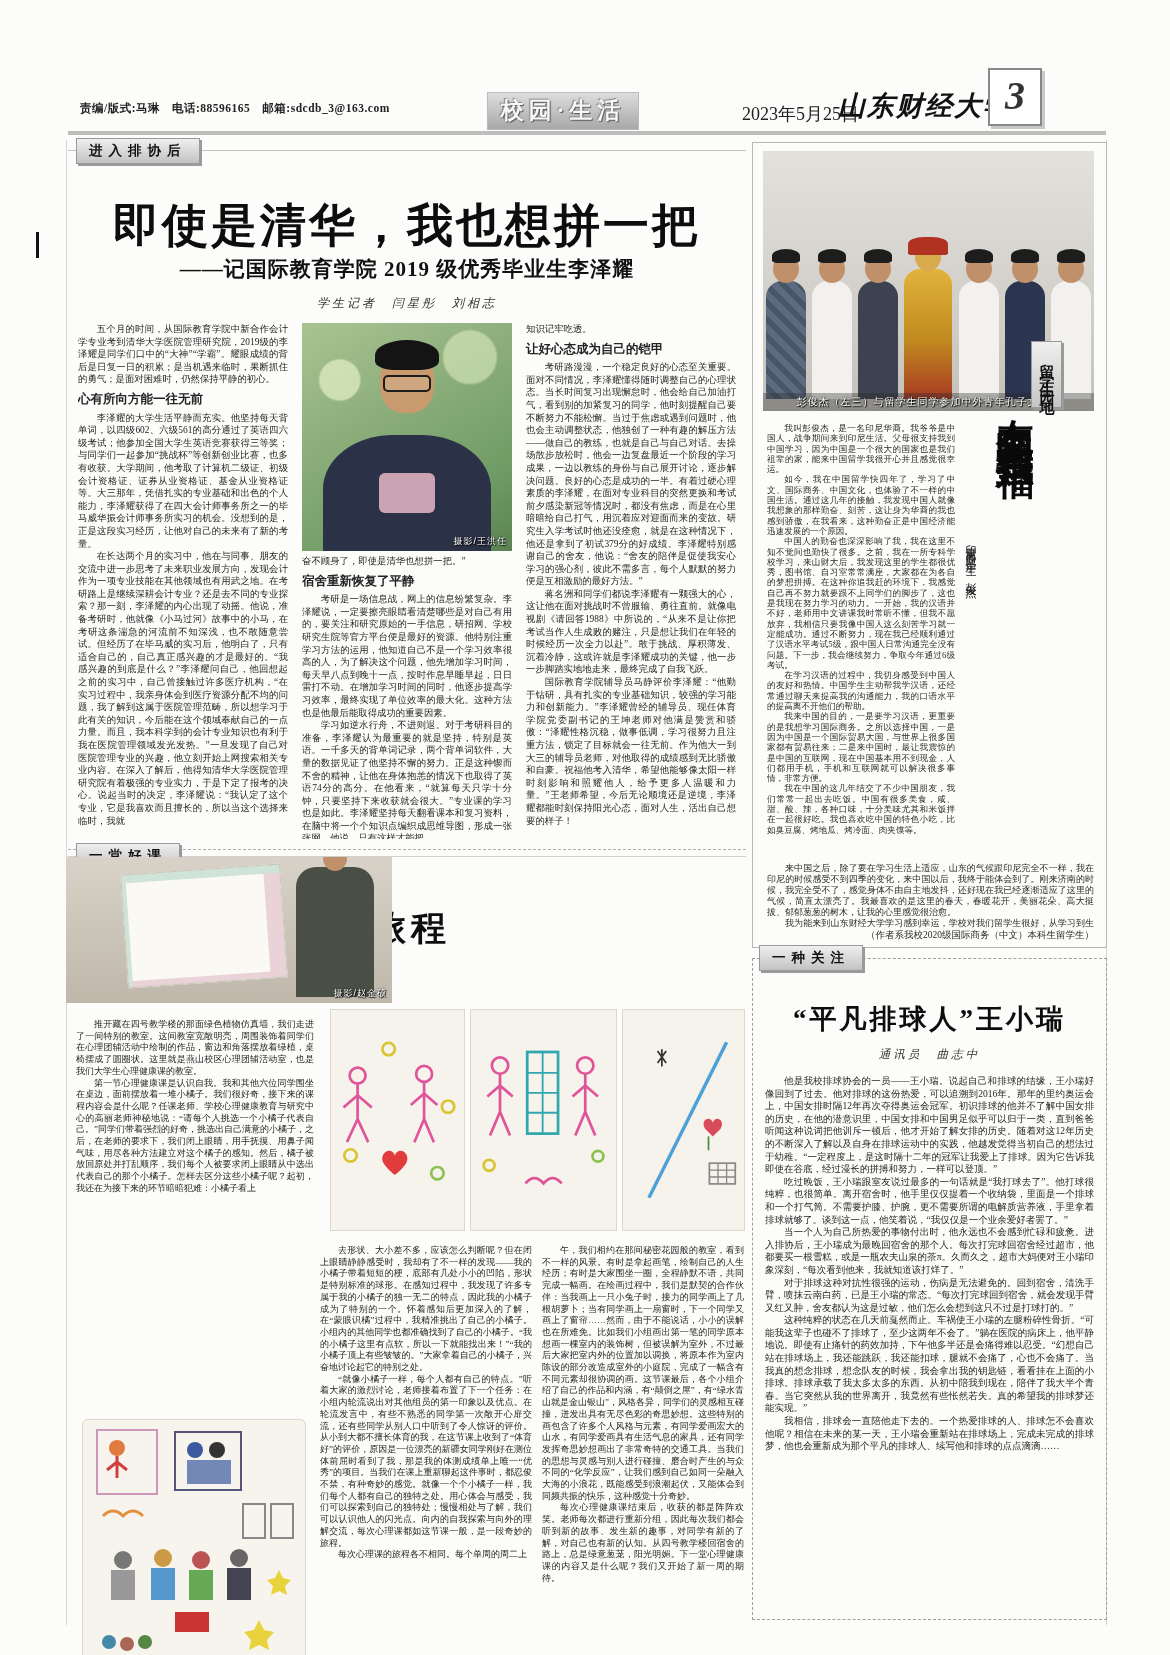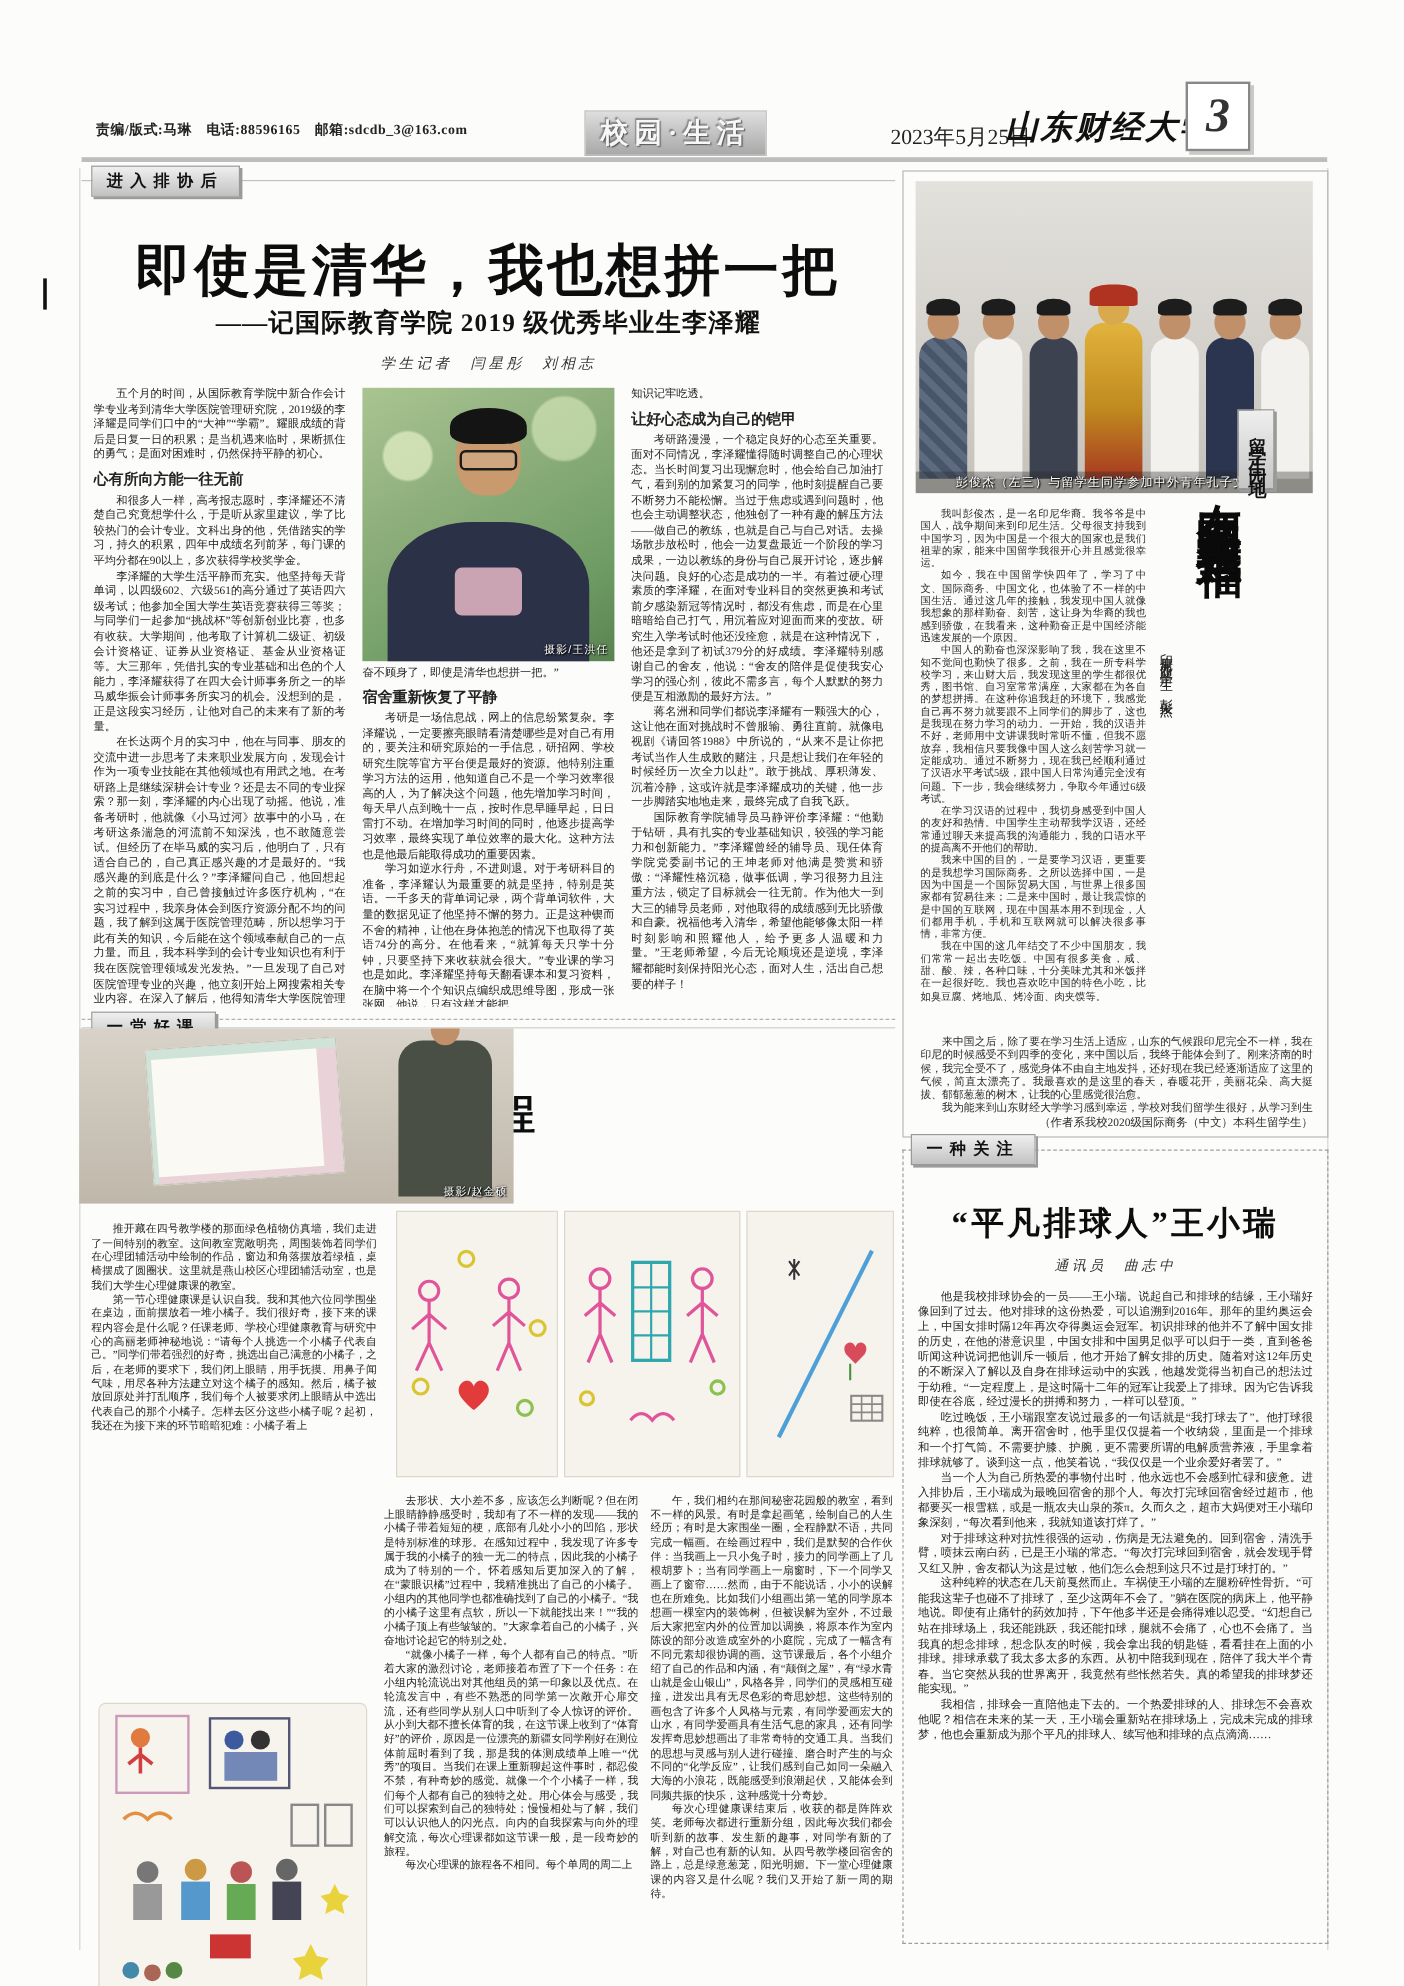--- a/index.html
+++ b/index.html
@@ -70,21 +70,21 @@
   .fig-row{position:absolute;left:0;right:0;bottom:12px;display:flex;justify-content:space-around;align-items:flex-end;}
   .fig{width:40px;height:118px;border-radius:16px 16px 0 0;position:relative;}
   .fig::before{content:'';position:absolute;top:-26px;left:50%;transform:translateX(-50%);
      width:26px;height:28px;background:#c0906a;border-radius:50%;}
   .fig::after{content:'';position:absolute;top:-32px;left:50%;transform:translateX(-50%);
      width:28px;height:14px;background:#1d1d1d;border-radius:50% 50% 20% 20%;}
   .f-white{background:#f2f1ee;} .f-dark{background:#3c4250;} .f-navy{background:#2c3550;}
   .f-plaid{background:repeating-linear-gradient(45deg,#5d6b80 0 6px,#49566a 6px 12px);}
   .f-gold{background:linear-gradient(#e2b33c,#c08a1f 55%,#a83a22);width:48px;height:130px;}
   .f-gold::before{background:#d9a94e;} .f-gold::after{background:#b03322;width:40px;height:18px;border-radius:40% 40% 10% 10%;}
-  .photo-class{background:linear-gradient(#d8d2c8,#bfb7aa);padding-left:36px;}
+  .photo-class{background:linear-gradient(#d8d2c8,#bfb7aa);}
   .pc-drawing{position:absolute;left:58px;top:12px;width:158px;height:112px;background:#fbf9f3;
      border:1px solid #c9c4b8;transform:rotate(-4deg);
      box-shadow:inset 14px 18px 0 -10px #cfe3d9, inset -40px -30px 0 -24px #e9d3d8;}
   .pc-person{position:absolute;right:18px;top:10px;width:78px;height:130px;background:#4a4f45;border-radius:20px 20px 0 0;}
   .pc-person::before{content:'';position:absolute;top:-22px;left:50%;transform:translateX(-50%);
      width:24px;height:26px;background:#c0906a;border-radius:50%;}
   .pc-person::after{content:'';position:absolute;top:-30px;left:50%;transform:translateX(-50%);
      width:26px;height:14px;background:#151515;border-radius:50% 50% 20% 20%;}
   .doodle{background:#f6f3ec;border:1px solid #ddd8cc;position:relative;overflow:hidden;}
   .drawing-tall{background:#f7f4ed;border:1px solid #ddd8cc;border-radius:6px;position:relative;overflow:hidden;}
@@ -119,21 +119,20 @@
   <div class="abs frame-main" style="left:68px;top:150px;width:678px;height:698px;">
     <div class="abs badge" style="left:8px;top:-13px;">进入排协后</div>
     <div class="abs headline-xl" style="left:0;top:34px;width:678px;margin-top:10px;">即使是清华，我也想拼一把</div>
     <div class="abs subhead-l" style="left:0;top:104px;width:678px;">——记国际教育学院 2019 级优秀毕业生李泽耀</div>
     <div class="abs byline" style="left:0;top:144px;width:678px;">学生记者　闫星彤　刘相志</div>
 
     <div class="abs cols3 bodytxt bt-a" style="left:10px;top:172px;width:658px;height:516px;">
       <div class="col">
         <p>五个月的时间，从国际教育学院中新合作会计学专业考到清华大学医院管理研究院，2019级的李泽耀是同学们口中的“大神”“学霸”。耀眼成绩的背后是日复一日的积累；是当机遇来临时，果断抓住的勇气；是面对困难时，仍然保持平静的初心。</p>
         <p class="colsub">心有所向方能一往无前</p>
-        <p>和很多人一样，高考报志愿时，李泽耀还不清楚自己究竟想学什么，于是听从家里建议，学了比较热门的会计专业。文科出身的他，凭借踏实的学习，持久的积累，四年中成绩名列前茅，每门课的平均分都在90以上，多次获得学校奖学金。</p>
         <p>李泽耀的大学生活平静而充实。他坚持每天背单词，以四级602、六级561的高分通过了英语四六级考试；他参加全国大学生英语竞赛获得三等奖；与同学们一起参加“挑战杯”等创新创业比赛，也多有收获。大学期间，他考取了计算机二级证、初级会计资格证、证券从业资格证、基金从业资格证等。大三那年，凭借扎实的专业基础和出色的个人能力，李泽耀获得了在四大会计师事务所之一的毕马威华振会计师事务所实习的机会。没想到的是，正是这段实习经历，让他对自己的未来有了新的考量。</p>
         <p>在长达两个月的实习中，他在与同事、朋友的交流中进一步思考了未来职业发展方向，发现会计作为一项专业技能在其他领域也有用武之地。在考研路上是继续深耕会计专业？还是去不同的专业探索？那一刻，李泽耀的内心出现了动摇。他说，准备考研时，他就像《小马过河》故事中的小马，在考研这条湍急的河流前不知深浅，也不敢随意尝试。但经历了在毕马威的实习后，他明白了，只有适合自己的，自己真正感兴趣的才是最好的。“我感兴趣的到底是什么？”李泽耀问自己，他回想起之前的实习中，自己曾接触过许多医疗机构，“在实习过程中，我亲身体会到医疗资源分配不均的问题，我了解到这属于医院管理范畴，所以想学习于此有关的知识，今后能在这个领域奉献自己的一点力量。而且，我本科学到的会计专业知识也有利于我在医院管理领域发光发热。”一旦发现了自己对医院管理专业的兴趣，他立刻开始上网搜索相关专业内容。在深入了解后，他得知清华大学医院管理研究院有着极强的专业实力，于是下定了报考的决心。说起当时的决定，李泽耀说：“我认定了这个专业，它是我喜欢而且擅长的，所以当这个选择来临时，我就</p>
       </div>
       <div class="col">
         <div class="photo photo-portrait" style="width:100%;height:228px;margin-bottom:4px;">
           <div class="ph-head"></div>
           <div class="ph-torso"></div>
           <span class="pcaption">摄影/王洪任</span>
         </div>
         <p class="lead-noindent">奋不顾身了，即使是清华也想拼一把。”</p>

